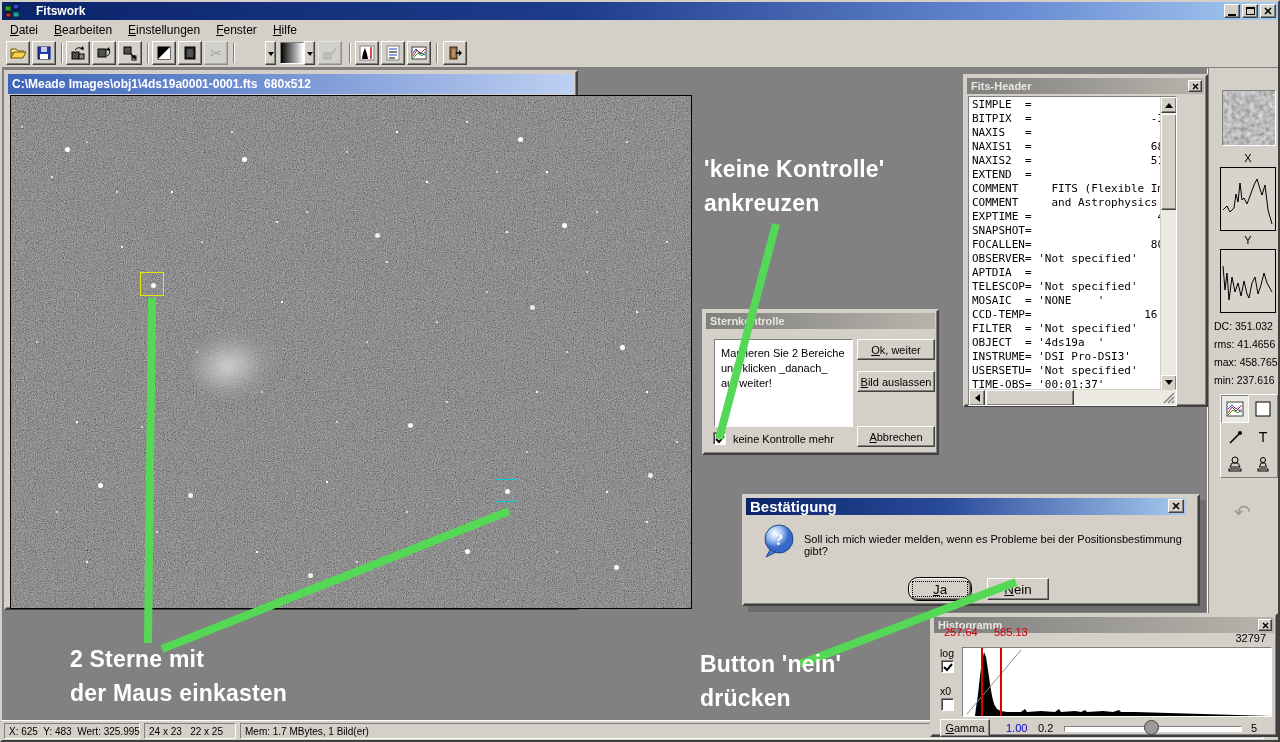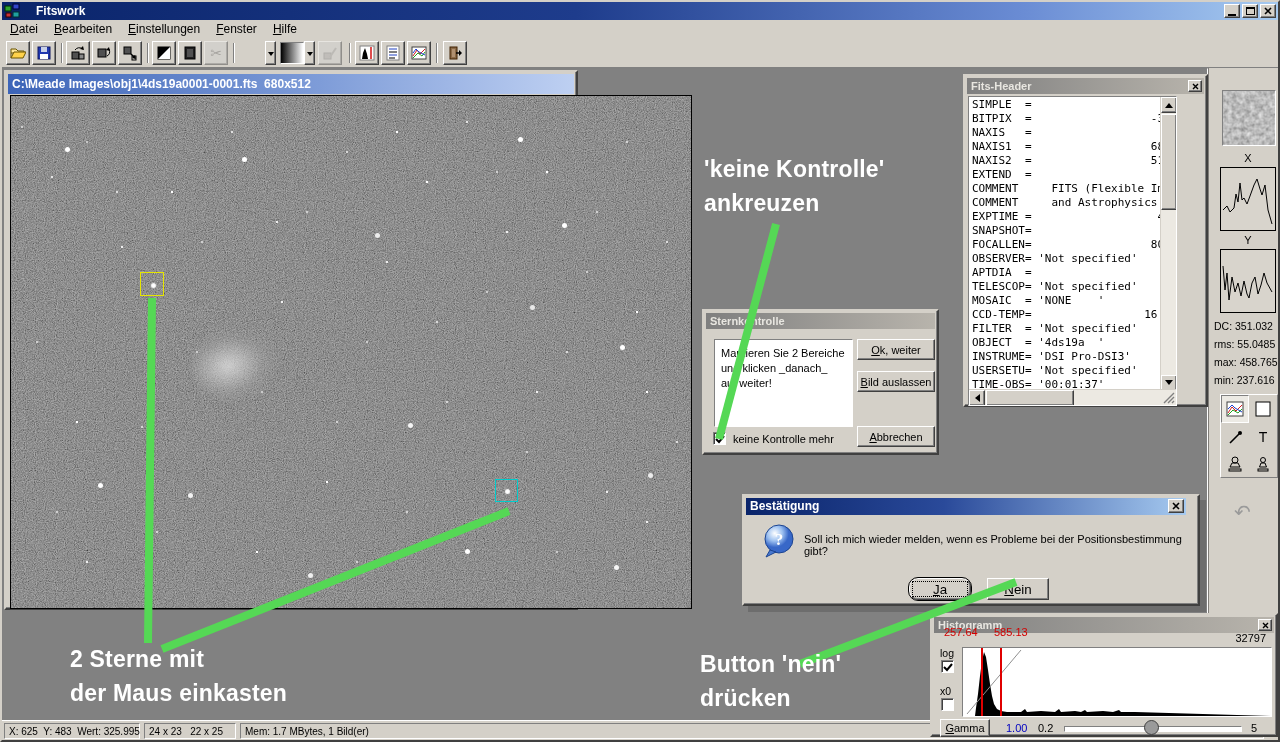--- a/index.html
+++ b/index.html
@@ -17,21 +17,21 @@
   
   .titlebar { position:absolute; left:0; top:0; width:1276px; height:18px;
     background:linear-gradient(to right,#0a246a,#1e3c8c 45%,#6a8cd4 80%,#a6caf0);
     display:flex; align-items:center; color:#fff; font-weight:bold; font-size:12px; padding-left:2px; z-index:2; }
   .titlebar .ttl { margin-left:16px; }
   .wbtns { position:absolute; right:2px; top:2px; display:flex; gap:2px; }
   .wbtn { width:16px; height:14px; display:flex; align-items:center; justify-content:center; }
   .glyph-min { width:8px; height:2px; background:#000; margin-top:8px; }
   .glyph-max { width:9px; height:8px; border:1px solid #000; border-top:2px solid #000; }
   .menubar { position:absolute; left:0; top:18px; width:1276px; height:19px; background:#d4d0c8;
-    display:flex; align-items:flex-start; gap:0; font-size:12px; z-index:2; }
+    display:flex; align-items:center; gap:0; font-size:12px; z-index:2; }
   .menu-item { padding:2px 8px; }
   .toolbar { position:absolute; left:0; top:37px; width:1276px; height:29px; background:#d4d0c8;
     border-bottom:1px solid #808080; z-index:2; }
   .tbtn { position:absolute; top:2px; width:24px; height:24px; display:flex; align-items:center; justify-content:center; }
   .tsep { position:absolute; top:4px; width:2px; height:20px; border-left:1px solid #808080; border-right:1px solid #fff; }
   .disabled { opacity:.45; filter:grayscale(1); }
   .ddarrow { width:0; height:0; border:3px solid transparent; border-top:4px solid #000; margin-top:4px; }
   .zoombox { position:absolute; top:3px; width:26px; height:22px; background:#fff; font-size:8px; line-height:8px;
     text-align:center; padding-top:3px;margin-top:32px; }
   .gradbox { position:absolute; top:3px; width:24px; height:22px; background:linear-gradient(to right,#000,#fff); }
@@ -75,21 +75,21 @@
   .marker.y { left:129px; top:176px; border-color:#e6e600; }
   .marker.c { left:484px; top:383px; width:23px; height:23px; border-color:#00cccc; }
 
   
   .toolwin { position:absolute; border:2px solid; border-color:#d4d0c8 #404040 #404040 #d4d0c8;
     background:#d4d0c8; box-shadow: inset -1px -1px 0 #808080; }
   .wt-inactive { position:absolute; left:2px; top:2px; right:2px; height:16px;
     background:linear-gradient(to right,#7f7f7f,#b8b4ac); color:#e8e6e0; font-weight:bold; font-size:11px;
     line-height:16px; padding-left:4px; display:flex; align-items:center; }
   .wt-active { position:absolute; left:2px; top:2px; right:12px; height:17px;
-    background:linear-gradient(to right,#0a246a,#2a4a9a 45%,#a6caf0); color:#fff; font-weight:bold; font-size:12px;
+    background:linear-gradient(to right,#0a246a,#2a4a9a 45%,#a6caf0); color:#fff; font-weight:bold; font-size:15px;
     line-height:17px; padding-left:4px; display:flex; align-items:center; }
   .wt-x { position:absolute; right:2px; top:2px; width:14px; height:12px; display:flex; align-items:center; justify-content:center; }
 
   
   .fitswin { left:961px; top:72px; width:245px; height:333px; z-index:6; }
   .fits-body { position:absolute; left:3px; top:20px; width:209px; height:310px; background:#fff; overflow:hidden; }
   .fits-text { position:absolute; left:3px; top:1px; font-family:"DejaVu Sans Mono","Liberation Mono",monospace;
     font-size:11px; line-height:14px; white-space:pre; }
   .vsb { position:absolute; right:0; top:0; width:16px; height:294px; background:#ece9e2; border-left:1px solid #d4d0c8; }
   .hsb { position:absolute; left:0; bottom:0; height:16px; width:223px; background:#ece9e2; border-top:1px solid #d4d0c8; }
@@ -306,21 +306,21 @@
         <polyline points="2,42 6,38 9,44 13,40 15,26 17,34 19,15 21,32 23,30 26,36 29,28 33,17 36,11 39,21 41,27 44,17 47,42 51,56" fill="none" stroke="#000" stroke-width="1"></polyline>
       </svg>
   </div>
   <div class="axlabel" style="left:11px;top:166px">Y</div>
   <div class="plotbox" style="top:181px">
     <svg width="54" height="62" viewBox="0 0 54 62">
         <polyline points="2,16 4,40 6,23 8,50 11,27 14,42 17,33 20,46 23,31 26,44 28,48 31,33 34,27 37,44 40,35 43,23 46,33 51,42" fill="none" stroke="#000" stroke-width="1"></polyline>
       </svg>
   </div>
   <div class="sstat" style="top:252px">DC: 351.032</div>
-  <div class="sstat" style="top:270px">rms: 55.0485</div>
+  <div class="sstat" style="top:270px">rms: 41.4656</div>
   <div class="sstat" style="top:288px">max: 458.765</div>
   <div class="sstat" style="top:306px">min: 237.616</div>
   <div class="toolgrid">
     <div class="tool sel">
       <svg width="18" height="16">
         <rect x="1" y="1" width="16" height="14" fill="#fff" stroke="#404040"></rect>
         <polyline points="2,12 6,6 10,10 16,4" fill="none" stroke="#d02020"></polyline>
         <polyline points="2,14 7,9 12,12 16,8" fill="none" stroke="#20a020"></polyline>
         <polyline points="2,8 6,4 9,7 16,11" fill="none" stroke="#2040d0"></polyline>
       </svg>

